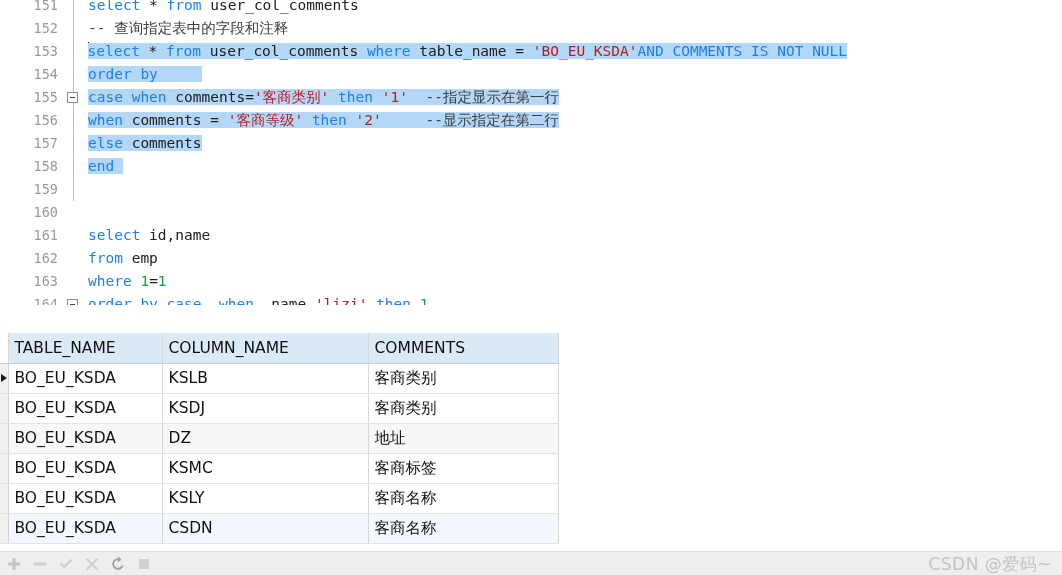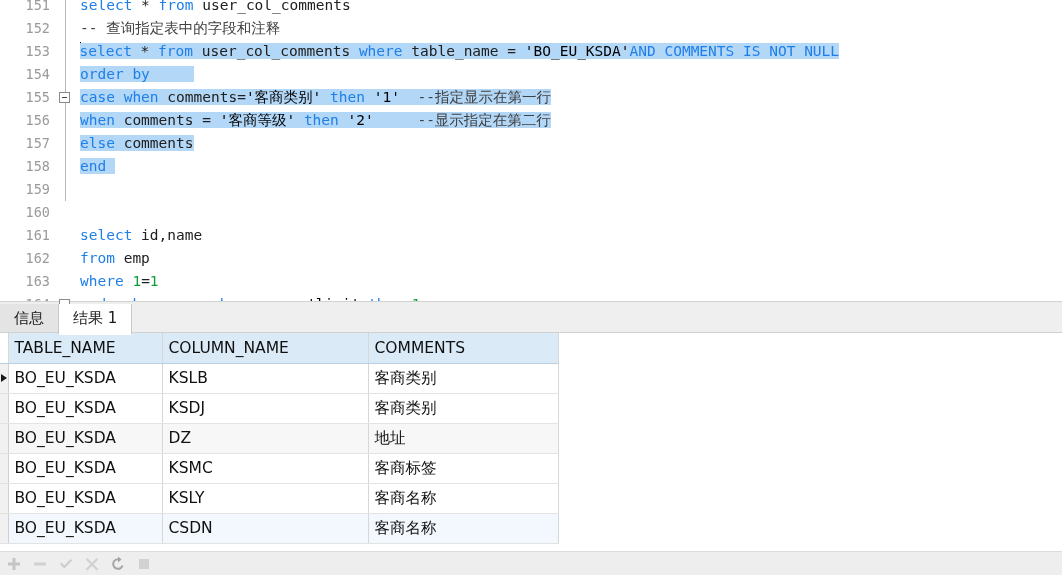--- a/index.html
+++ b/index.html
@@ -7,22 +7,22 @@
     width:1062px;height:575px;overflow:hidden;
     background:#ffffff;
     font-family:"Liberation Sans","DejaVu Sans",sans-serif;
     font-size:13px;
     -webkit-font-smoothing:antialiased;
   }
   .app{position:relative;width:1062px;height:575px;}
 
   
   .editor{
-    position:absolute;left:16px;top:0;width:992px;height:305px;
-    background:#ffffff;overflow:hidden;
+    position:absolute;left:0;top:0;width:992px;height:305px;
+    background:#ffffff;overflow:hidden;padding-left:24px;
   }
   .code-area{
     position:relative;width:1062px;
     font-family:"DejaVu Sans Mono","Liberation Mono",monospace;
     font-size:14.5px;
     line-height:23px;
     white-space:pre;
   }
   .line{
     position:relative;height:23px;line-height:23px;
@@ -48,21 +48,21 @@
     border:1px solid #8a8a8a;background:#ffffff;box-sizing:border-box;
     z-index:2;
   }
   .foldbox:before{
     content:"";position:absolute;left:2px;top:4px;width:5px;height:1px;background:#444;
   }
   .codetext{flex:1;position:relative;padding-left:4px;}
 
   .kw{color:#1f7fe8;}
   .plain{color:#202020;}
-  .str{color:#000000;}
+  .str{color:#b91c1c;}
   .num{color:#0f9d3a;}
   .cmt{color:#404040;}
   .sel{background:#b3d7f7;}
   .caret{
     display:inline-block;width:0;border-left:1.5px solid #000;height:17px;
     vertical-align:-3px;margin-right:-1.5px;
   }
 
   
   .tabstrip{
@@ -145,29 +145,20 @@
 </style>
 </head>
 <body>
 
 <div class="app">
 
   <div class="editor">
     <div class="code-area" id="code-area" style="margin-top: -6px;"><div class="line"><div class="gutter">151</div><div class="foldcol"><div class="vline"></div></div><div class="codetext"><span class="kw">select </span><span class="plain">* </span><span class="kw">from </span><span class="plain">user_col_comments</span></div></div><div class="line"><div class="gutter">152</div><div class="foldcol"><div class="vline"></div></div><div class="codetext"><span class="cmt">-- 查询指定表中的字段和注释</span></div></div><div class="line"><div class="gutter">153</div><div class="foldcol"><div class="vline"></div></div><div class="codetext"><span class="caret"></span><span class="kw sel">select </span><span class="plain sel">* </span><span class="kw sel">from </span><span class="plain sel">user_col_comments </span><span class="kw sel">where </span><span class="plain sel">table_name = </span><span class="str sel">'BO_EU_KSDA'</span><span class="kw sel">AND COMMENTS IS NOT NULL</span></div></div><div class="line"><div class="gutter">154</div><div class="foldcol"><div class="vline"></div></div><div class="codetext"><span class="kw sel">order by </span><span class="plain sel">    </span></div></div><div class="line"><div class="gutter">155</div><div class="foldcol"><div class="vline"></div><div class="foldbox"></div></div><div class="codetext"><span class="kw sel">case when </span><span class="plain sel">comments=</span><span class="str sel">'客商类别'</span><span class="kw sel"> then </span><span class="str sel">'1'</span><span class="plain sel">  </span><span class="cmt sel">--指定显示在第一行</span></div></div><div class="line"><div class="gutter">156</div><div class="foldcol"><div class="vline"></div></div><div class="codetext"><span class="kw sel">when </span><span class="plain sel">comments = </span><span class="str sel">'客商等级'</span><span class="kw sel"> then </span><span class="str sel">'2'</span><span class="plain sel">     </span><span class="cmt sel">--显示指定在第二行</span></div></div><div class="line"><div class="gutter">157</div><div class="foldcol"><div class="vline"></div></div><div class="codetext"><span class="kw sel">else </span><span class="plain sel">comments</span></div></div><div class="line"><div class="gutter">158</div><div class="foldcol"><div class="vline"></div></div><div class="codetext"><span class="kw sel">end </span></div></div><div class="line"><div class="gutter">159</div><div class="foldcol"><div class="vline"></div></div><div class="codetext"></div></div><div class="line"><div class="gutter">160</div><div class="foldcol nobar"></div><div class="codetext"></div></div><div class="line"><div class="gutter">161</div><div class="foldcol nobar"></div><div class="codetext"><span class="kw">select </span><span class="plain">id,name</span></div></div><div class="line"><div class="gutter">162</div><div class="foldcol nobar"></div><div class="codetext"><span class="kw">from </span><span class="plain">emp</span></div></div><div class="line"><div class="gutter">163</div><div class="foldcol nobar"></div><div class="codetext"><span class="kw">where </span><span class="num">1</span><span class="plain">=</span><span class="num">1</span></div></div><div class="line"><div class="gutter">164</div><div class="foldcol nobar"><div class="foldbox"></div></div><div class="codetext"><span class="kw">order by </span><span class="kw">case </span><span class="kw"> when </span><span class="plain"> name </span><span class="str">'lizi'</span><span class="kw"> then </span><span class="num">1</span></div></div></div>
   </div>
 
-  <div class="tabstrip">
-    <div class="tab inactive">
-      <span>信息</span>
-    </div>
-    <div class="tab active">
-      <span>结果 1</span>
-    </div>
-    <div class="baseline"></div>
-  </div>
 
   <div class="gridwrap">
     <table class="grid">
       <colgroup>
         <col class="c0">
           <col class="c1">
           <col class="c2">
           <col class="c3">
       </colgroup>
       <thead>
@@ -245,15 +236,16 @@
         <svg viewBox="0 0 16 16" width="16" height="16">
             <path d="M8 2.2a5.8 5.8 0 1 0 5.6 7.3h-2.1A3.8 3.8 0 1 1 8 4.2v2.4l3.6-3L8 0.6z" fill="#8c8c8c"></path>
           </svg>
       </span>
       <span class="tool">
         <svg viewBox="0 0 16 16" width="16" height="16">
             <rect x="3" y="3" width="10" height="10" fill="#c8c8c8"></rect>
           </svg>
       </span>
     </div>
+    <div class="watermark">CSDN @爱码~</div>
   </div>
 
 </div>
 
 </body></html>

